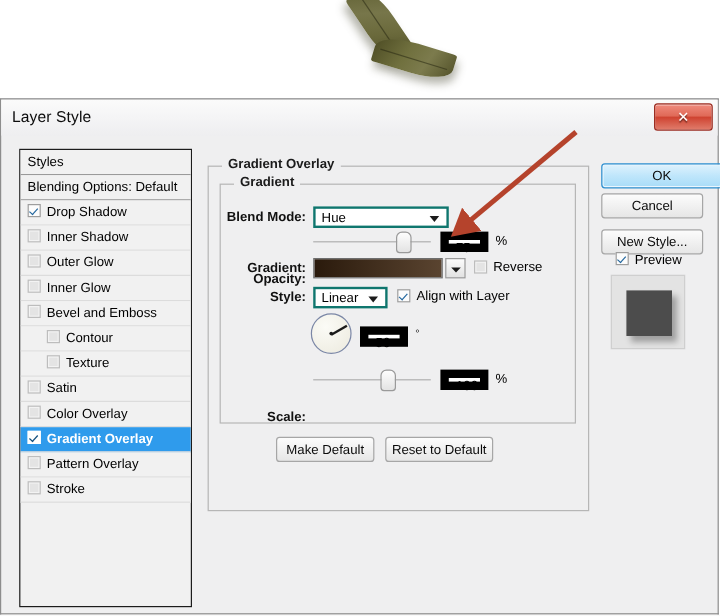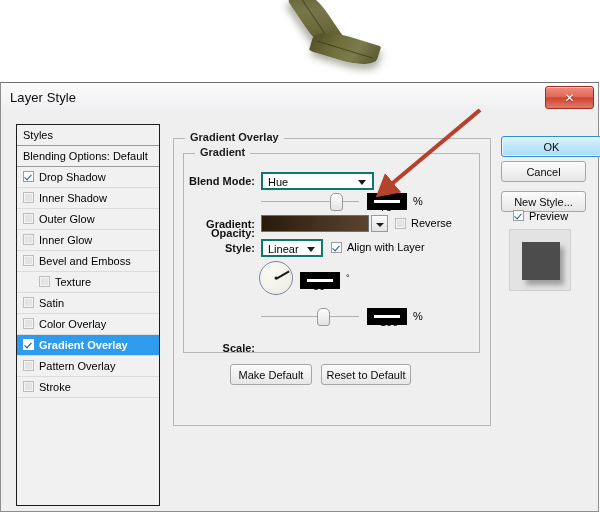--- a/index.html
+++ b/index.html
@@ -197,20 +197,21 @@
       </div>
       <div class="sl-row sl-head2">
         <span class="sl-label">Blending Options: Default</span>
       </div>
       <div id="style-rows">
           <div class="sl-row"><span class="cb on"></span><span class="sl-label">Drop Shadow</span></div>
           <div class="sl-row"><span class="cb off"></span><span class="sl-label">Inner Shadow</span></div>
           <div class="sl-row"><span class="cb off"></span><span class="sl-label">Outer Glow</span></div>
           <div class="sl-row"><span class="cb off"></span><span class="sl-label">Inner Glow</span></div>
           <div class="sl-row"><span class="cb off"></span><span class="sl-label">Bevel and Emboss</span></div>
+          <div class="sl-row indent"><span class="cb off"></span><span class="sl-label">Contour</span></div>
           <div class="sl-row indent"><span class="cb off"></span><span class="sl-label">Texture</span></div>
           <div class="sl-row"><span class="cb off"></span><span class="sl-label">Satin</span></div>
           <div class="sl-row"><span class="cb off"></span><span class="sl-label">Color Overlay</span></div>
           <div class="sl-row sel"><span class="cb on"></span><span class="sl-label">Gradient Overlay</span></div>
           <div class="sl-row"><span class="cb off"></span><span class="sl-label">Pattern Overlay</span></div>
           <div class="sl-row"><span class="cb off"></span><span class="sl-label">Stroke</span></div>
         </div>
     </div>
 
     <div class="panel">

